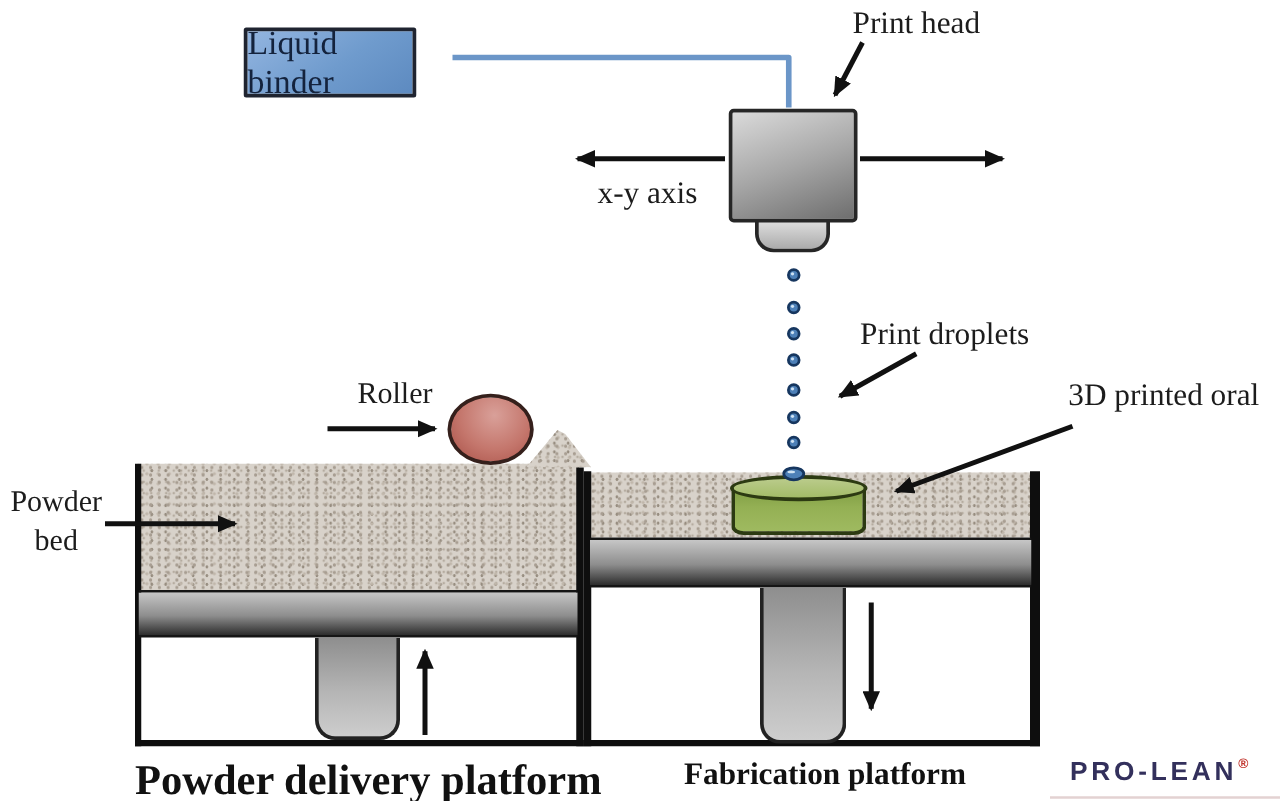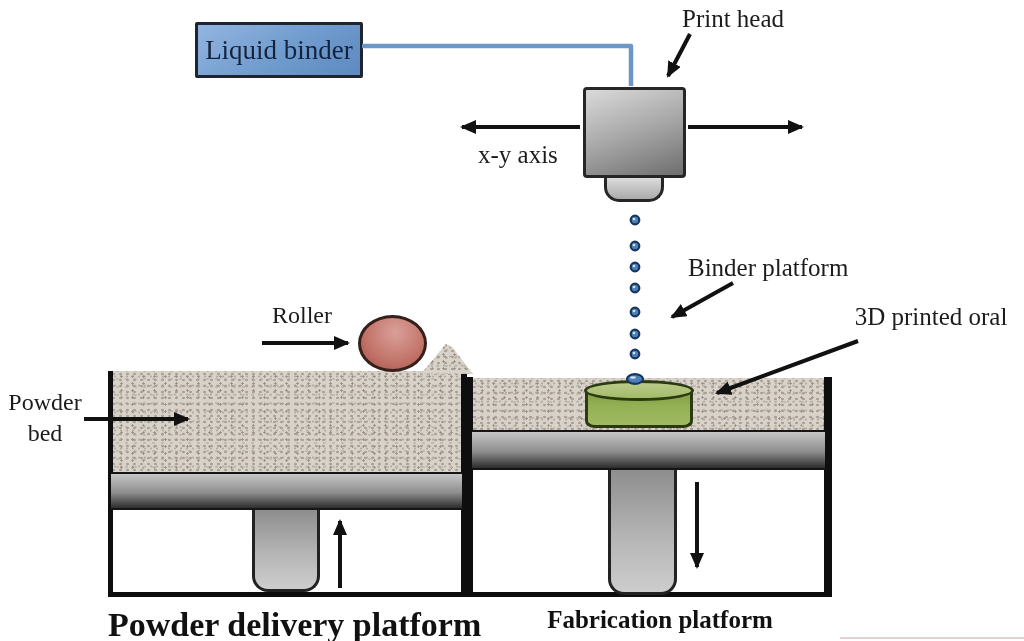--- a/index.html
+++ b/index.html
@@ -7,21 +7,21 @@
           font-family:"Liberation Serif", serif;}
 
   .abs{position:absolute;}
 
   
   .lbl{position:absolute;color:#1c1c1c;font-size:25px;line-height:1.25;white-space:nowrap;}
   .lbl.center{text-align:center;}
   .caption{position:absolute;color:#111;font-size:34px;font-weight:bold;text-align:center;white-space:nowrap;}
 
   
-  .binder-box{position:absolute;left:195px;top:22px;width:168px;height:56px;
+  .binder-box{position:absolute;left:195px;top:22px;width:138px;height:56px;
     background:linear-gradient(145deg,#93b5e0 0%,#6f9bcd 55%,#5d8ac0 100%);
     border:3px solid #1f2430;border-radius:2px;
     display:flex;align-items:center;justify-content:center;
     font-size:27px;color:#14233d;box-sizing:border-box;}
 
   
   .print-head{position:absolute;left:583px;top:87px;width:103px;height:91px;
     background:linear-gradient(160deg,#dadada 0%,#a7a7a7 50%,#6e6e6e 100%);
     border:3px solid #262626;border-radius:4px;box-sizing:border-box;z-index:4;}
   .nozzle{position:absolute;left:604px;top:176px;width:60px;height:26px;
@@ -153,28 +153,29 @@
         <circle cx="635" cy="354" r="4.3" class="droplet"></circle>
         <circle cx="634" cy="353" r="1.3" class="droplet-highlight"></circle>
       </g>
 
     <ellipse cx="635" cy="379" rx="8" ry="4.8" class="droplet"></ellipse>
     <ellipse cx="633" cy="377.5" rx="3" ry="1.2" class="droplet-highlight"></ellipse>
   </svg>
 
   <div class="lbl" style="left:682px;top:3px;">Print head</div>
   <div class="lbl" style="left:478px;top:139px;">x-y axis</div>
-  <div class="lbl" style="left:688px;top:252px;">Binder platform</div>
+  <div class="lbl" style="left:688px;top:252px;">Print droplets</div>
   <div class="lbl center" style="left:843px;top:301px;width:176px;">
     <div>3D printed oral</div>
   </div>
-  <div class="lbl center" style="left:258px;top:300px;width:88px;font-size:24px;">Roller</div>
+  <div class="lbl center" style="left:258px;top:300px;width:88px;font-size:24px;text-align:right;">Roller</div>
   <div class="lbl center" style="left:0px;top:387px;width:90px;font-size:24px;line-height:1.3;">
     <div>Powder</div>
     <div>bed</div>
   </div>
 
   <div class="caption" style="left:108px;top:606px;width:360px;">Powder delivery platform</div>
   <div class="caption" style="left:495px;top:606px;width:330px;font-size:25px;">Fabrication platform</div>
 
+  <div class="logo"><span>PRO-LEAN</span><sup>®</sup></div>
   <div class="logo-underline"></div>
 
 </div>
 
 </body></html>

